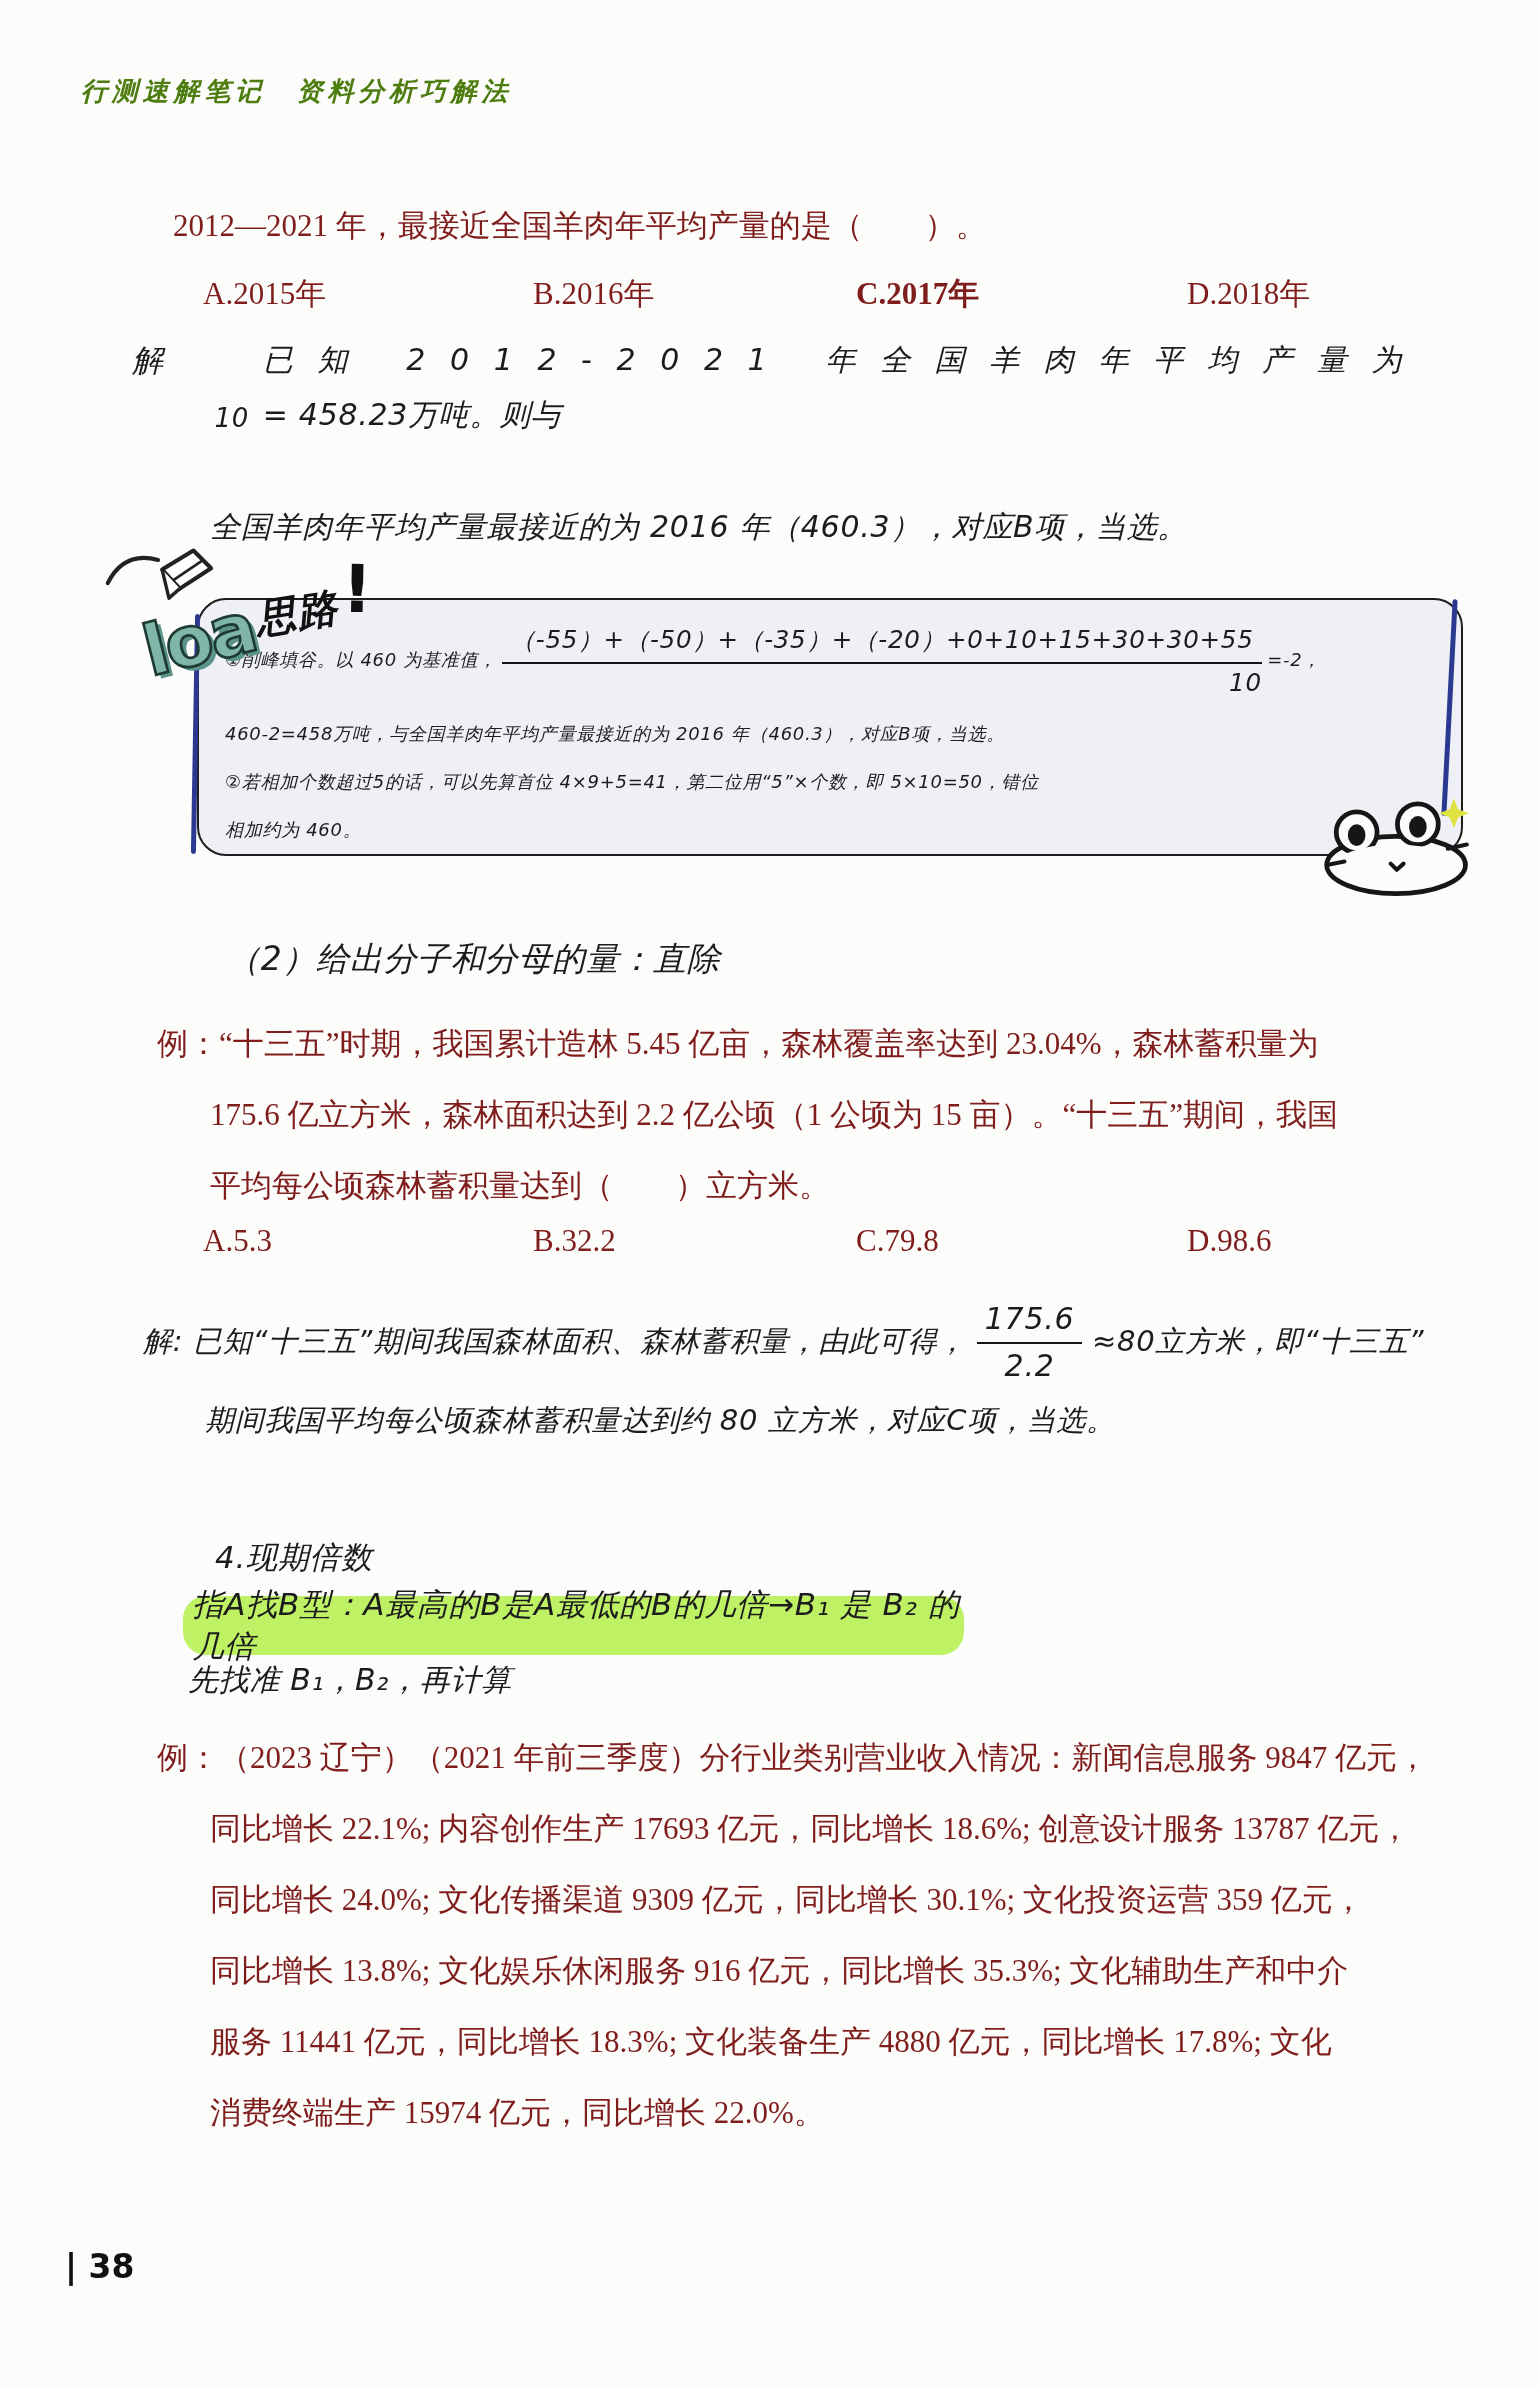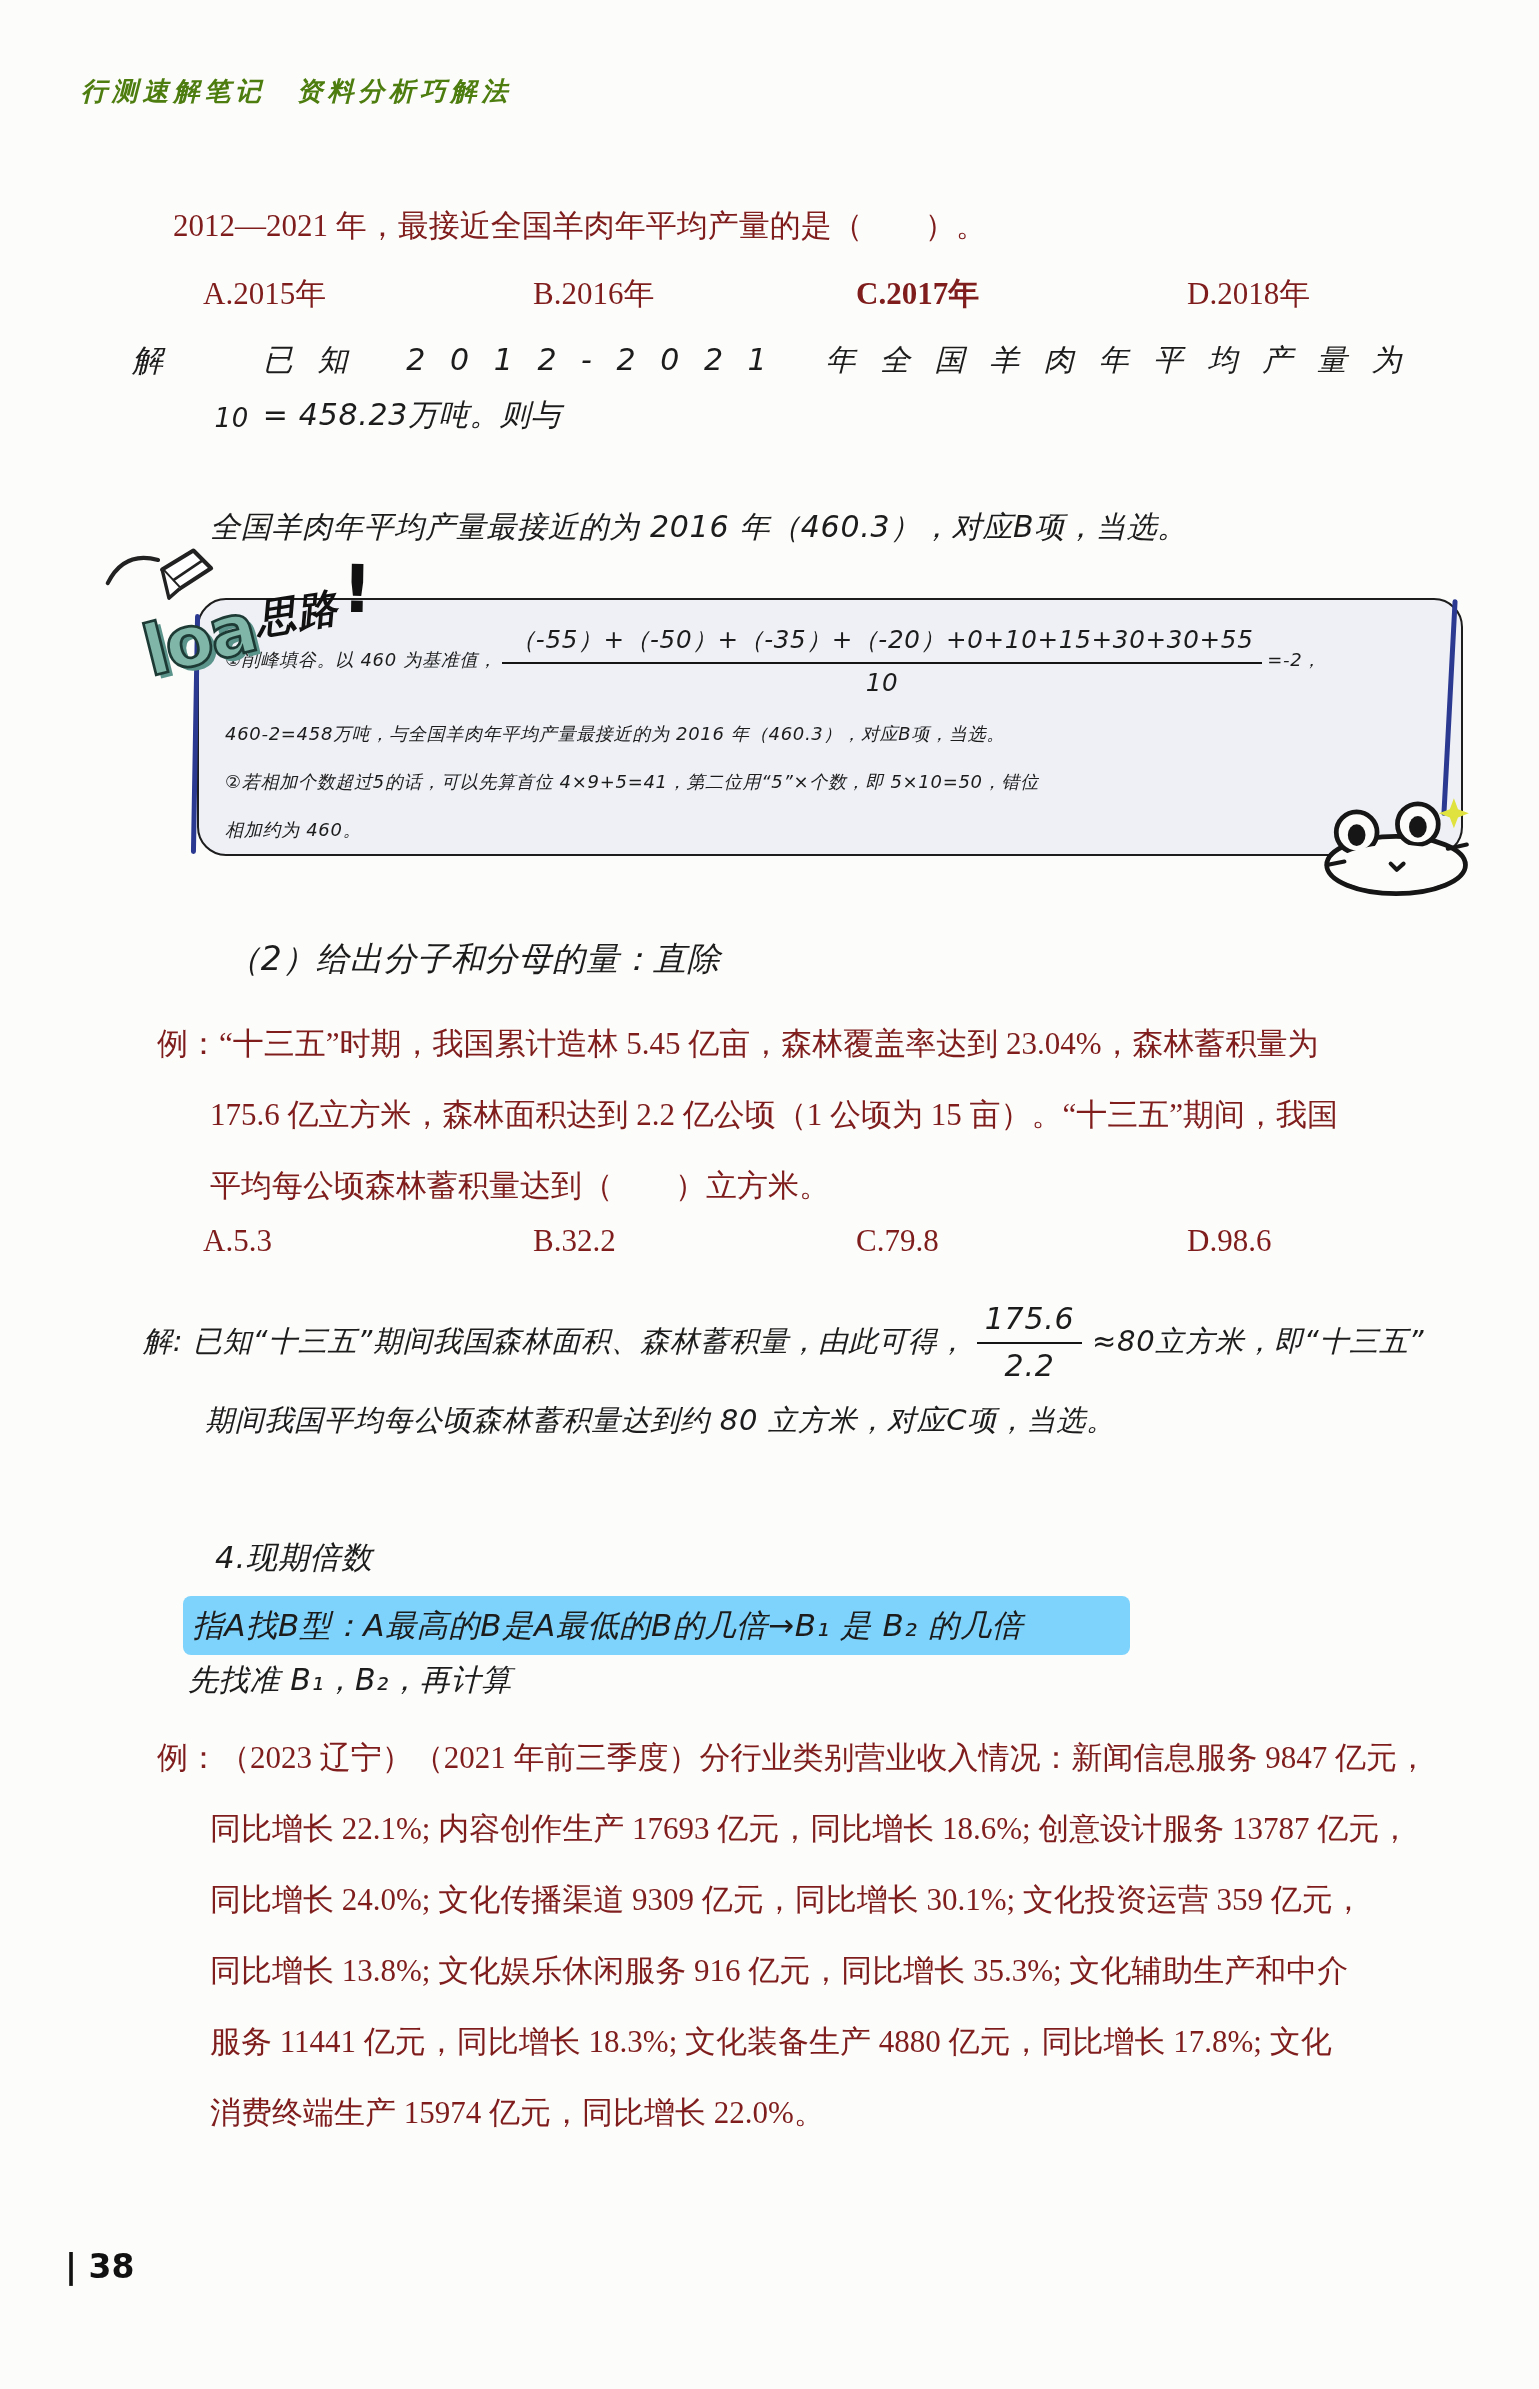--- a/index.html
+++ b/index.html
@@ -26,22 +26,22 @@
   
   .logo{position:absolute;left:140px;top:567px;display:flex;align-items:flex-end;
         transform:rotate(-9deg);z-index:3;}
   .logo-loa{font-family:"DejaVu Sans",sans-serif;font-weight:bold;font-size:70px;line-height:1;
             color:#7fb6a8;-webkit-text-stroke:2.7px #1d3a34;text-shadow:4.1px 4.8px 0 #5b948a;
             letter-spacing:-2.7px;transform:rotate(-5deg);}
   .logo-cn{font-family:"DejaVu Sans",sans-serif;font-weight:bold;font-size:40px;color:#111;
            margin:0 0 18px 4.1px;letter-spacing:1.4px;}
   .logo-bang{font-family:"DejaVu Sans",sans-serif;font-weight:bold;font-size:66px;color:#111;
              margin:0 0 20.5px 6.8px;transform:rotate(10deg);}
-  .hl{position:absolute;left:183px;top:1596px;width:947px;height:59px;background:#7dd3fc;
-      border-radius:8px;display:flex;align-items:center;padding-left:9.6px;box-sizing:border-box;}
+  .hl{position:absolute;left:183px;top:1596px;width:781px;height:59px;background:#bef264;
+      border-radius:23px;display:flex;align-items:center;padding-left:9.6px;box-sizing:border-box;}
   .pagenum{font-family:"DejaVu Sans",sans-serif;font-weight:bold;font-size:33px;color:#111;}
   svg{display:block;}
 </style>
 </head>
 <body>
 
 <div id="page">
 
   <div class="abs header" style="left:81px;top:74px;">行测速解笔记　资料分析巧解法</div>
 
@@ -76,21 +76,21 @@
     <span class="logo-cn hand">思路</span>
     <span class="logo-bang">!</span>
   </div>
 
   <div class="notebox"></div>
   <div class="navline" style="left:193px;top:614px;height:240px;transform:rotate(1deg);"></div>
   <div class="navline" style="left:1447px;top:599px;height:217px;transform:rotate(3deg);"></div>
 
   <div class="abs fracrow" style="left:225px;top:623px;">
     <span class="hand boxtext">①削峰填谷。以 460 为基准值，</span>
-    <span class="frac hand boxfrac" style="margin:0 5.5px;">
+    <span class="frac hand boxfrac" style="margin:0 5.5px;align-items:flex-end;">
       <span class="num" style="border-bottom-width:2px;">（-55）+（-50）+（-35）+（-20）+0+10+15+30+30+55</span>
       <span class="den">10</span>
     </span>
     <span class="hand boxtext">=-2，</span>
   </div>
   <div class="abs hand boxtext" style="left:225px;top:722px;">460-2=458万吨，与全国羊肉年平均产量最接近的为 2016 年（460.3），对应B项，当选。</div>
   <div class="abs hand boxtext" style="left:225px;top:770px;">②若相加个数超过5的话，可以先算首位 4×9+5=41，第二位用“5”×个数，即 5×10=50，错位</div>
   <div class="abs hand boxtext" style="left:225px;top:818px;">相加约为 460。</div>
 
   <div class="abs" style="left:1314px;top:797px;z-index:2;">

